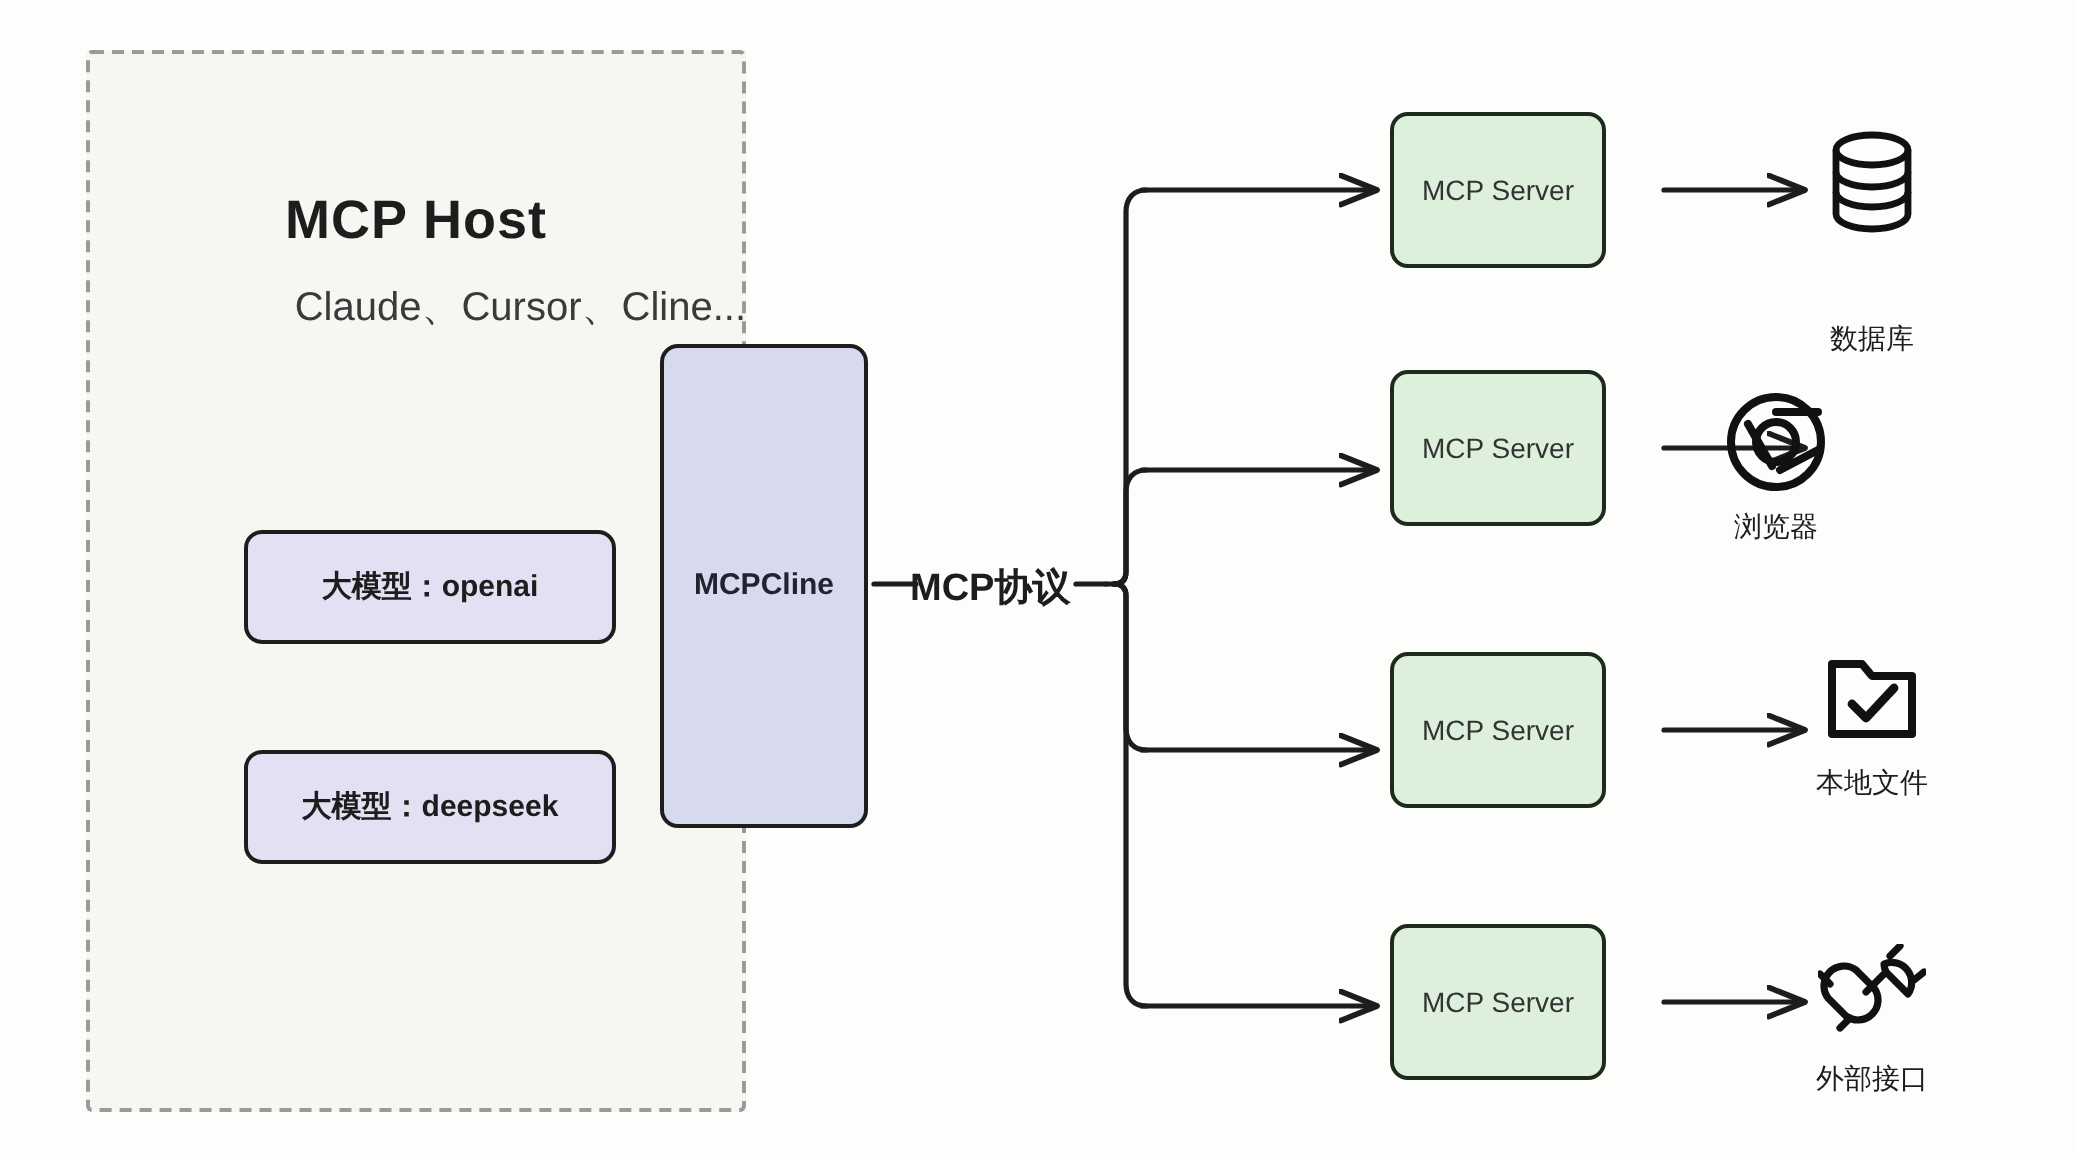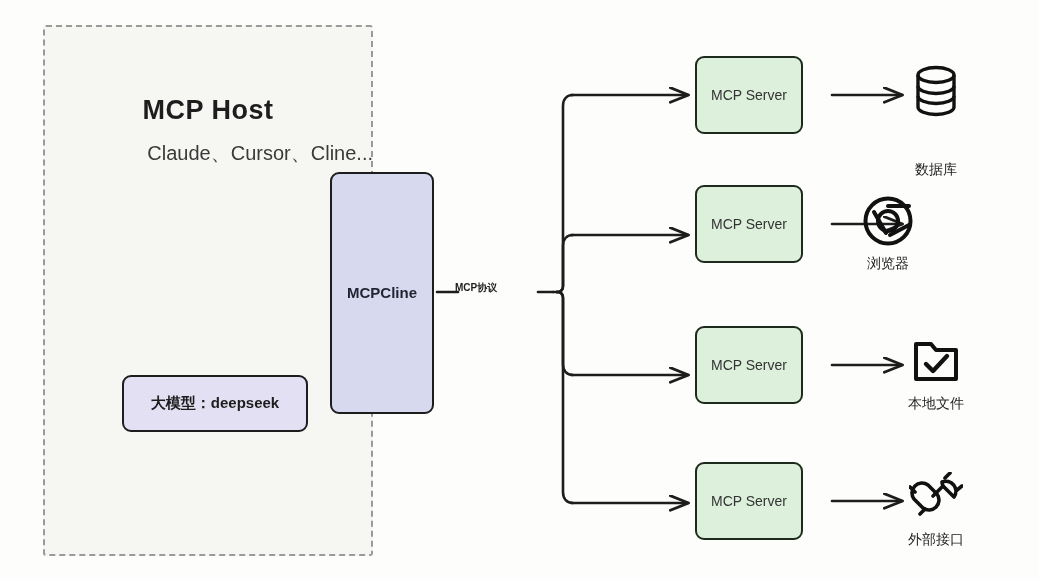--- a/index.html
+++ b/index.html
@@ -53,21 +53,21 @@
     border-radius:9px;
     box-sizing:border-box;
     display:flex;flex-direction:row;align-items:center;justify-content:center;
     font-size:15px;font-weight:bold;color:#1f2430;line-height:1.35;
     text-align:center;
   }
 
   
   #protocol-label{
     position:absolute;left:455px;top:281px;
-    font-size:10px;font-weight:bold;color:#1d1d1d;
+    font-size:19px;font-weight:bold;color:#1d1d1d;
     white-space:nowrap;
   }
 
   
   .server-box{
     position:absolute;left:695px;width:108px;height:78px;
     background:#dcf0dc;
     border:2.5px solid #1d2b1d;
     border-radius:9px;
     box-sizing:border-box;
@@ -83,21 +83,21 @@
   .endpoint{
     position:absolute;width:96px;
     display:flex;flex-direction:column;align-items:center;
   }
   .endpoint .glyph{height:62px;display:flex;align-items:center;justify-content:center;}
   .endpoint .ep-label{
     margin-top:3px;font-size:14px;color:#1d1d1d;white-space:nowrap;
   }
   #endpoint-0{left:888px;top:60px;gap:36px;}
   #endpoint-1{left:840px;top:190px;}
-  #endpoint-2{left:888px;top:330px;}
+  #endpoint-2{left:888px;top:318px;}
   #endpoint-3{left:888px;top:466px;}
 
   svg.lines{position:absolute;left:0;top:0;width:1038px;height:579px;pointer-events:none;}
 </style>
 </head>
 <body>
 
 <div id="stage">
 
   <svg class="lines" viewBox="0 0 1038 579">
@@ -127,20 +127,21 @@
       <line x1="832" y1="224" x2="902" y2="224" marker-end="url(#arrow)"></line>
       <line x1="832" y1="365" x2="902" y2="365" marker-end="url(#arrow)"></line>
       <line x1="832" y1="501" x2="902" y2="501" marker-end="url(#arrow)"></line>
     </g>
   </svg>
 
   <div id="host-panel"></div>
   <div id="host-title">MCP Host</div>
   <div id="host-subtitle">Claude、Cursor、Cline...</div>
 
+  <div class="model-box" id="model-openai">大模型：openai</div>
   <div class="model-box" id="model-deepseek">大模型：deepseek</div>
 
   <div id="mcp-client">
     <span>MCP</span>
     <span>Cline</span>
   </div>
 
   <div id="protocol-label">MCP协议</div>
 
   <div class="server-box" id="server-0">MCP Server</div>

